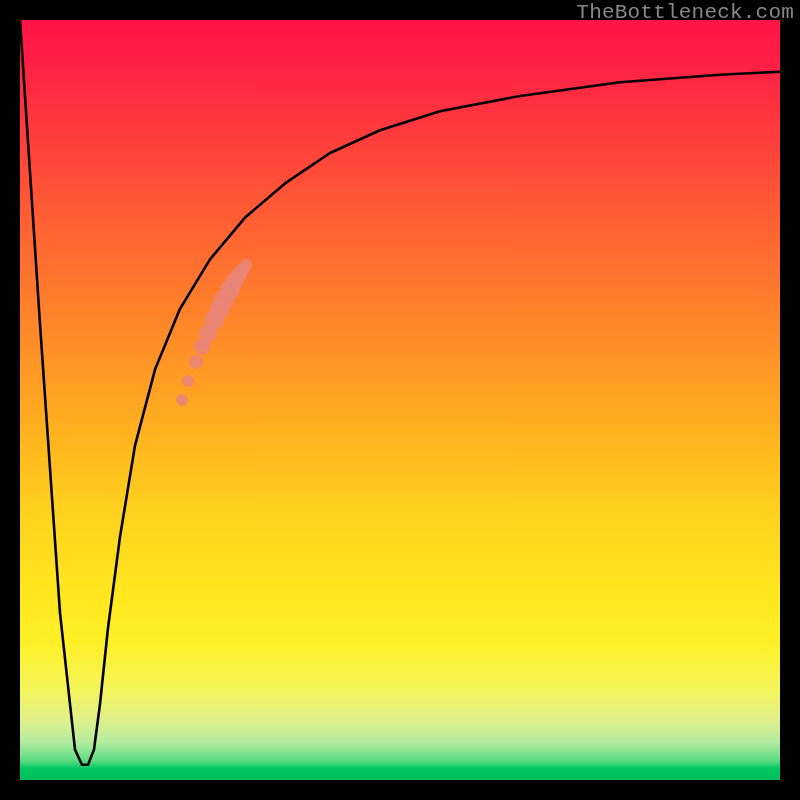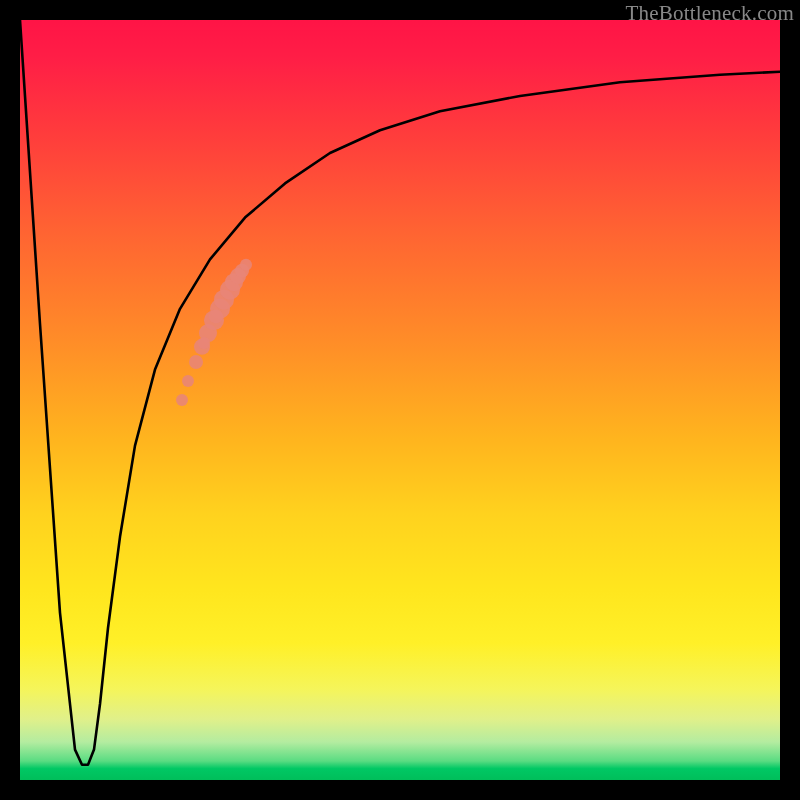--- a/index.html
+++ b/index.html
@@ -49,21 +49,21 @@
     overflow: visible;
   }
   .scatter-dot {
     fill: #e88578;
     opacity: 0.88;
   }
   .attribution {
     position: absolute;
     top: 1px;
     right: 6px;
-    font-family: Liberation Serif, serif;
+    font-family: Liberation Mono, monospace;
     font-size: 21px;
     color: #888888;
     letter-spacing: 0.2px;
   }
 </style>
 </head>
 <body>
 
 <div class="container">
   <div class="plot-area"></div>

